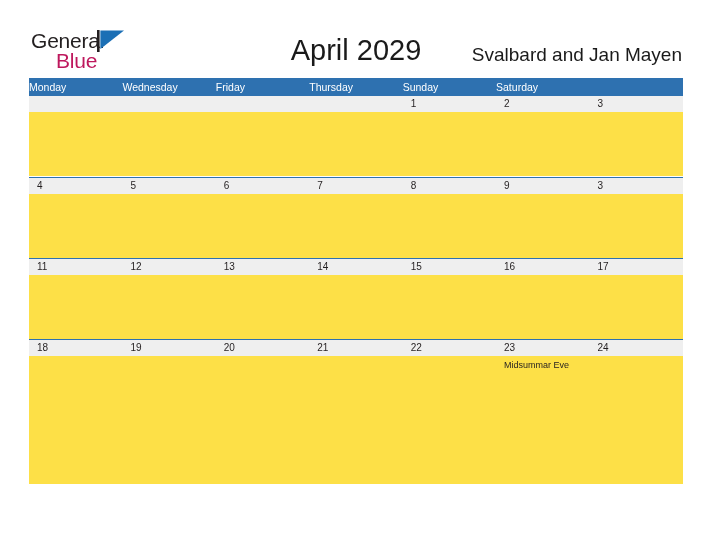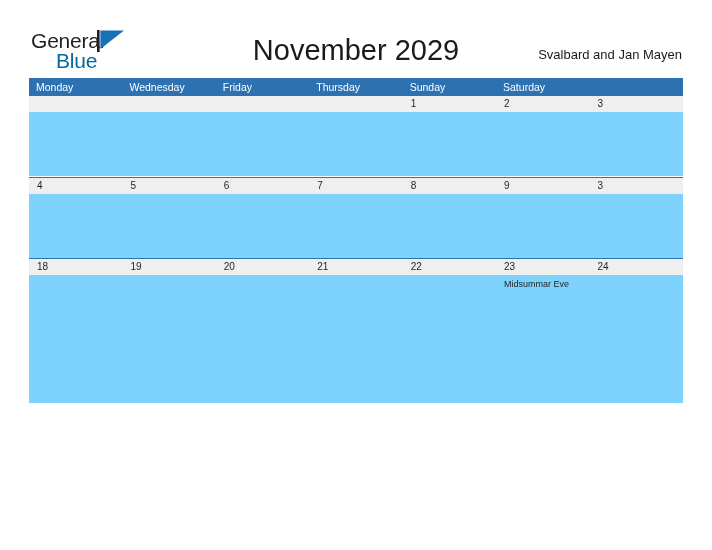--- a/index.html
+++ b/index.html
@@ -38,21 +38,21 @@
     color: #231f20;
     letter-spacing: -0.2px;
     line-height: 24px;
     white-space: nowrap;
   }
   #logo-blue {
     position: absolute;
     left: 25px;
     top: 20px;
     font-size: 21px;
-    color: #0369a1;
+    color: #be185d;
     letter-spacing: -0.2px;
     line-height: 24px;
     white-space: nowrap;
   }
   #logo-flag {
     position: absolute;
     left: 66px;
     top: 1px;
     width: 28px;
     height: 22px;
@@ -70,21 +70,21 @@
     font-weight: normal;
     line-height: 34px;
     white-space: nowrap;
   }
 
   
   #region-name {
     position: absolute;
     right: 30px;
     top: 45px;
-    font-size: 13px;
+    font-size: 19px;
     color: #1a1a1a;
     line-height: 20px;
     white-space: nowrap;
   }
 
   
   #calendar {
     position: absolute;
     left: 29px;
     top: 78px;
@@ -94,21 +94,20 @@
   #weekday-header {
     display: flex;
     width: 654px;
     height: 18px;
     background: #2e71b0;
   }
   .weekday-cell {
     width: 93.42px;
     height: 18px;
     box-sizing: border-box;
-    padding-left: 7px;
     font-size: 10.5px;
     color: #ffffff;
     line-height: 18px;
     white-space: nowrap;
     overflow: hidden;
   }
 
   .week-row {
     width: 654px;
     height: 81px;
@@ -135,21 +134,21 @@
     color: #231f20;
     line-height: 16px;
     white-space: nowrap;
     overflow: hidden;
   }
 
   .week-events {
     display: flex;
     width: 654px;
     height: 64px;
-    background: #7dd3fc;
+    background: #fde047;
   }
   .event-cell {
     width: 93.42px;
     height: 100%;
     box-sizing: border-box;
     padding-left: 8px;
     padding-top: 3px;
     font-size: 9px;
     color: #231f20;
     line-height: 12px;
@@ -165,21 +164,21 @@
     <span id="logo-general">General</span>
     <span id="logo-blue">Blue</span>
     <span id="logo-flag">
       <svg width="28" height="22" viewBox="0 0 28 22" xmlns="http://www.w3.org/2000/svg">
         <rect x="0" y="0" width="2.6" height="22" fill="#231f20"></rect>
         <polygon points="3.4,0.5 27,0.5 3.4,19" fill="#1b6fb5"></polygon>
       </svg>
     </span>
   </div>
 
-  <div id="month-title">November 2029</div>
+  <div id="month-title">April 2029</div>
 
   <div id="region-name">Svalbard and Jan Mayen</div>
 
 </div>
 
 <div id="calendar">
 
   <div id="weekday-header">
     <div class="weekday-cell">Monday</div>
     <div class="weekday-cell">Wednesday</div>
@@ -224,20 +223,40 @@
       <div class="event-cell"></div>
       <div class="event-cell"></div>
       <div class="event-cell"></div>
       <div class="event-cell"></div>
       <div class="event-cell"></div>
       <div class="event-cell"></div>
       <div class="event-cell"></div>
     </div>
   </div>
 
+  <div class="week-row">
+    <div class="week-band">
+      <div class="day-cell">11</div>
+      <div class="day-cell">12</div>
+      <div class="day-cell">13</div>
+      <div class="day-cell">14</div>
+      <div class="day-cell">15</div>
+      <div class="day-cell">16</div>
+      <div class="day-cell">17</div>
+    </div>
+    <div class="week-events">
+      <div class="event-cell"></div>
+      <div class="event-cell"></div>
+      <div class="event-cell"></div>
+      <div class="event-cell"></div>
+      <div class="event-cell"></div>
+      <div class="event-cell"></div>
+      <div class="event-cell"></div>
+    </div>
+  </div>
 
   <div class="week-row">
     <div class="week-band">
       <div class="day-cell">18</div>
       <div class="day-cell">19</div>
       <div class="day-cell">20</div>
       <div class="day-cell">21</div>
       <div class="day-cell">22</div>
       <div class="day-cell">23</div>
       <div class="day-cell">24</div>

